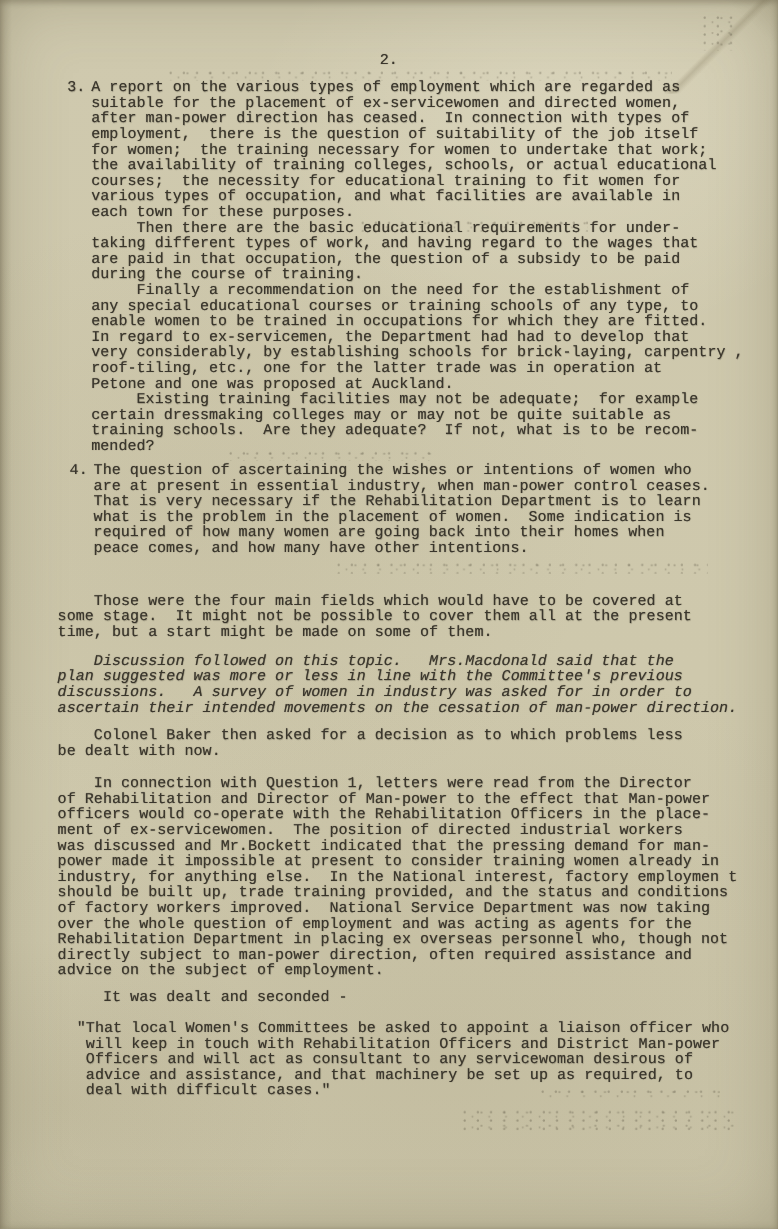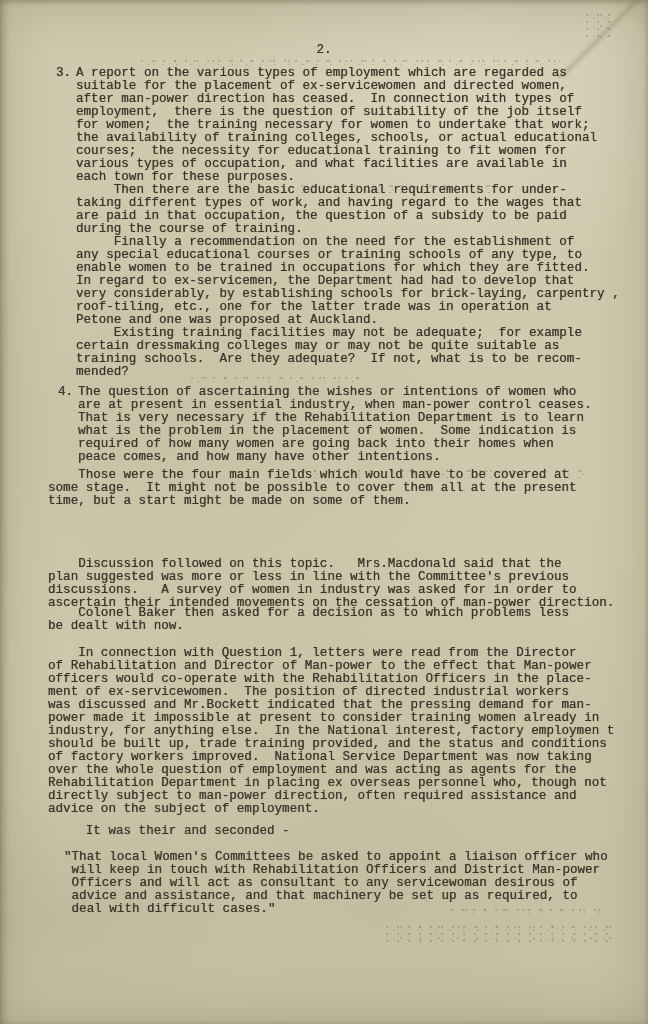--- a/index.html
+++ b/index.html
@@ -33,22 +33,22 @@
   }
   .page-number {
     position: absolute; top: 44px; left: 0; width: 100%;
     text-align: center;
   }
   .numbered-item { position: absolute; display: flex; }
   .numbered-item .marker { flex: 0 0 20px; }
   .item-3 { top: 67px;  left: 56px; }
   .item-4 { top: 386px; left: 58px; }
   .para { position: absolute; left: 48px; }
-  .para-fields     { top: 469px; }
-  .para-discussion { top: 558px; }
+  .para-fields     { top: 495px; }
+  .para-discussion { top: 545px; font-style: italic; }
   .para-colonel    { top: 607px; }
   .para-connection { top: 647px; }
   .para-moved      { top: 825px; }
   .para-quote      { top: 851px; left: 64px; }
 
   
   .speckle {
     position: absolute;
     background-image:
       radial-gradient(circle at 20% 40%, rgba(66,60,46,0.55) 0.6px, transparent 1.3px),
@@ -143,20 +143,20 @@
 ment of ex-servicewomen.  The position of directed industrial workers
 was discussed and Mr.Bockett indicated that the pressing demand for man-
 power made it impossible at present to consider training women already in
 industry, for anything else.  In the National interest, factory employmen t
 should be built up, trade training provided, and the status and conditions
 of factory workers improved.  National Service Department was now taking
 over the whole question of employment and was acting as agents for the
 Rehabilitation Department in placing ex overseas personnel who, though not
 directly subject to man-power direction, often required assistance and
 advice on the subject of employment.</div>
-  <div class="ink para para-moved">     It was their and seconded -</div>
+  <div class="ink para para-moved">     It was dealt and seconded -</div>
   <div class="ink para para-quote">"That local Women's Committees be asked to appoint a liaison officer who
  will keep in touch with Rehabilitation Officers and District Man-power
  Officers and will act as consultant to any servicewoman desirous of
  advice and assistance, and that machinery be set up as required, to
  deal with difficult cases."</div>
 
 </div>
 
 </body></html>

